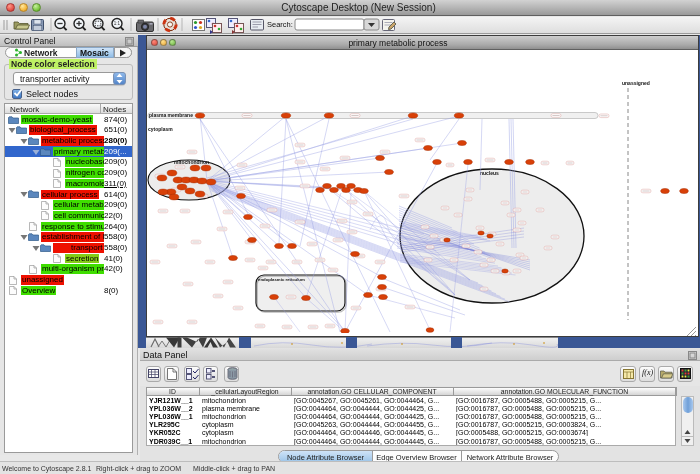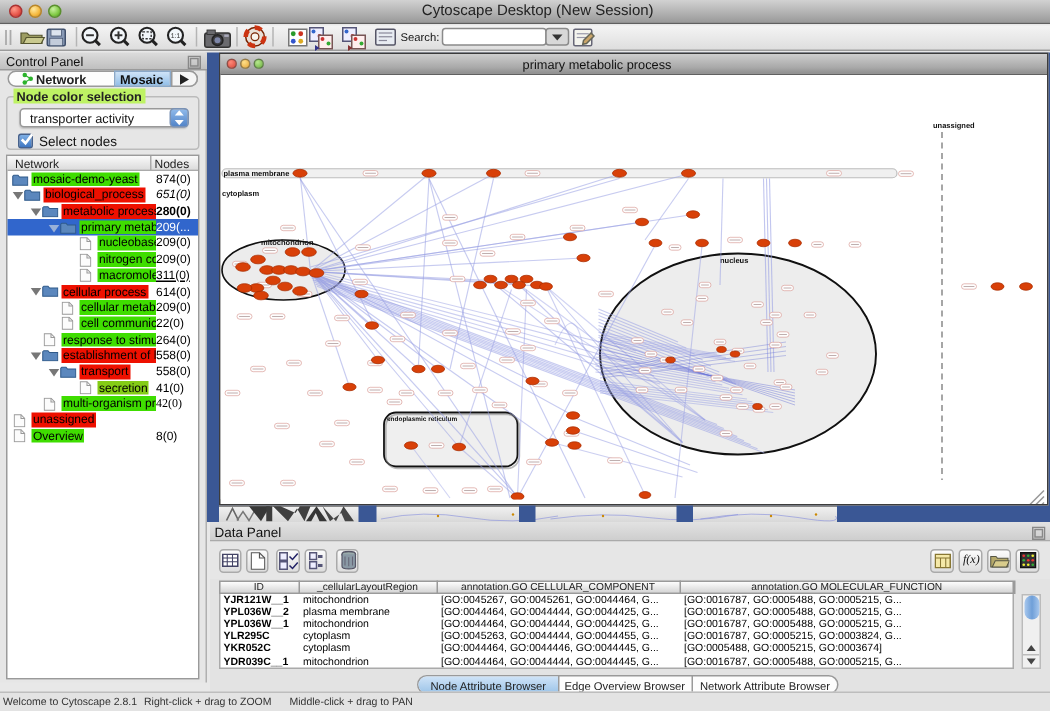--- a/index.html
+++ b/index.html
@@ -160,21 +160,21 @@
   </svg>
 <div class="abs" style="left:21px;top:114.6px;height:9.5px;font-size:8px;color:#000;background:#3fdd00;padding:0 1px;white-space:nowrap;max-width:83px;overflow:hidden;">mosaic-demo-yeast</div>
 <div class="abs" style="left:104px;top:114.6px;font-size:8px;color:#000;">874(0)</div>
 <svg class="abs" style="left:8px;top:127.2px" width="8" height="7">
     <path d="M0.5 1 L7.5 1 L4 6 z" fill="#777"></path>
   </svg>
 <svg class="abs" style="left:16px;top:126.2px" width="11" height="8">
     <path d="M0.5 7.5 V1.5 L1.2 0.8 H4 L5 2 H10.5 V7.5 z" fill="#5b87bd" stroke="#2f5a8a" stroke-width="0.7"></path>
   </svg>
 <div class="abs" style="left:29px;top:125.3px;height:9.5px;font-size:8px;color:#000;background:#ee1000;padding:0 1px;white-space:nowrap;max-width:75px;overflow:hidden;">biological_process</div>
-<div class="abs" style="left:104px;top:125.3px;font-size:8px;color:#000;font-style:italic;">651(0)</div>
+<div class="abs" style="left:104px;top:125.3px;font-size:8px;color:#000;">651(0)</div>
 <svg class="abs" style="left:20px;top:137.9px" width="8" height="7">
     <path d="M0.5 1 L7.5 1 L4 6 z" fill="#777"></path>
   </svg>
 <svg class="abs" style="left:28px;top:136.9px" width="11" height="8">
     <path d="M0.5 7.5 V1.5 L1.2 0.8 H4 L5 2 H10.5 V7.5 z" fill="#5b87bd" stroke="#2f5a8a" stroke-width="0.7"></path>
   </svg>
 <div class="abs" style="left:41px;top:136.0px;height:9.5px;font-size:8px;color:#000;background:#ee1000;padding:0 1px;white-space:nowrap;max-width:63px;overflow:hidden;">metabolic process</div>
 <div class="abs" style="left:104px;top:136.0px;font-size:8px;color:#000;font-weight:bold;">280(0)</div>
 <div class="abs" style="left:5px;top:146.1px;width:127px;height:10.7px;background:#3166cc;"></div>
 <svg class="abs" style="left:32px;top:148.6px" width="8" height="7">
@@ -236,34 +236,34 @@
     <path d="M0.5 7.5 V1.5 L1.2 0.8 H4 L5 2 H10.5 V7.5 z" fill="#5b87bd" stroke="#2f5a8a" stroke-width="0.7"></path>
   </svg>
 <div class="abs" style="left:41px;top:232.3px;height:9.5px;font-size:8px;color:#000;background:#ee1000;padding:0 1px;white-space:nowrap;max-width:63px;overflow:hidden;">establishment of lo</div>
 <div class="abs" style="left:104px;top:232.3px;font-size:8px;color:#000;">558(0)</div>
 <svg class="abs" style="left:32px;top:244.9px" width="8" height="7">
     <path d="M0.5 1 L7.5 1 L4 6 z" fill="#777"></path>
   </svg>
 <svg class="abs" style="left:40px;top:243.9px" width="11" height="8">
     <path d="M0.5 7.5 V1.5 L1.2 0.8 H4 L5 2 H10.5 V7.5 z" fill="#5b87bd" stroke="#2f5a8a" stroke-width="0.7"></path>
   </svg>
-<div class="abs" style="left:53px;top:243.0px;height:9.5px;font-size:8px;color:#000;background:#ee1000;padding:0 1px;white-space:nowrap;max-width:51px;overflow:hidden;">transport</div>
+<div class="abs" style="left:53px;top:243.0px;height:9.5px;font-size:8px;color:#000;background:#ee1000;padding:0 18px;white-space:nowrap;max-width:51px;overflow:hidden;">transport</div>
 <div class="abs" style="left:104px;top:243.0px;font-size:8px;color:#000;">558(0)</div>
 <svg class="abs" style="left:53px;top:254.1px" width="8" height="9">
     <path d="M0.5 0.5 H5 L7.5 3 V8.5 H0.5 z" fill="#fcfcfc" stroke="#999" stroke-width="0.7"></path>
     <path d="M5 0.5 V3 H7.5" fill="none" stroke="#999" stroke-width="0.7"></path>
   </svg>
 <div class="abs" style="left:65px;top:253.7px;height:9.5px;font-size:8px;color:#000;background:#84cc16;padding:0 1px;white-space:nowrap;max-width:39px;overflow:hidden;">secretion</div>
 <div class="abs" style="left:104px;top:253.7px;font-size:8px;color:#000;">41(0)</div>
 <svg class="abs" style="left:29px;top:264.8px" width="8" height="9">
     <path d="M0.5 0.5 H5 L7.5 3 V8.5 H0.5 z" fill="#fcfcfc" stroke="#999" stroke-width="0.7"></path>
     <path d="M5 0.5 V3 H7.5" fill="none" stroke="#999" stroke-width="0.7"></path>
   </svg>
 <div class="abs" style="left:41px;top:264.4px;height:9.5px;font-size:8px;color:#000;background:#3fdd00;padding:0 1px;white-space:nowrap;max-width:63px;overflow:hidden;">multi-organism pro</div>
-<div class="abs" style="left:104px;top:264.4px;font-size:8px;color:#000;font-family:Liberation Serif, serif;">42(0)</div>
+<div class="abs" style="left:104px;top:264.4px;font-size:8px;color:#000;">42(0)</div>
 <svg class="abs" style="left:9px;top:275.5px" width="8" height="9">
     <path d="M0.5 0.5 H5 L7.5 3 V8.5 H0.5 z" fill="#fcfcfc" stroke="#999" stroke-width="0.7"></path>
     <path d="M5 0.5 V3 H7.5" fill="none" stroke="#999" stroke-width="0.7"></path>
   </svg>
 <div class="abs" style="left:21px;top:275.1px;height:9.5px;font-size:8px;color:#000;background:#ee1000;padding:0 1px;white-space:nowrap;max-width:83px;overflow:hidden;">unassigned</div>
 <div class="abs" style="left:104px;top:275.1px;font-size:8px;color:#000;margin-left:35px;">223(0)</div>
 <svg class="abs" style="left:9px;top:286.2px" width="8" height="9">
     <path d="M0.5 0.5 H5 L7.5 3 V8.5 H0.5 z" fill="#fcfcfc" stroke="#999" stroke-width="0.7"></path>
     <path d="M5 0.5 V3 H7.5" fill="none" stroke="#999" stroke-width="0.7"></path>
   </svg>

